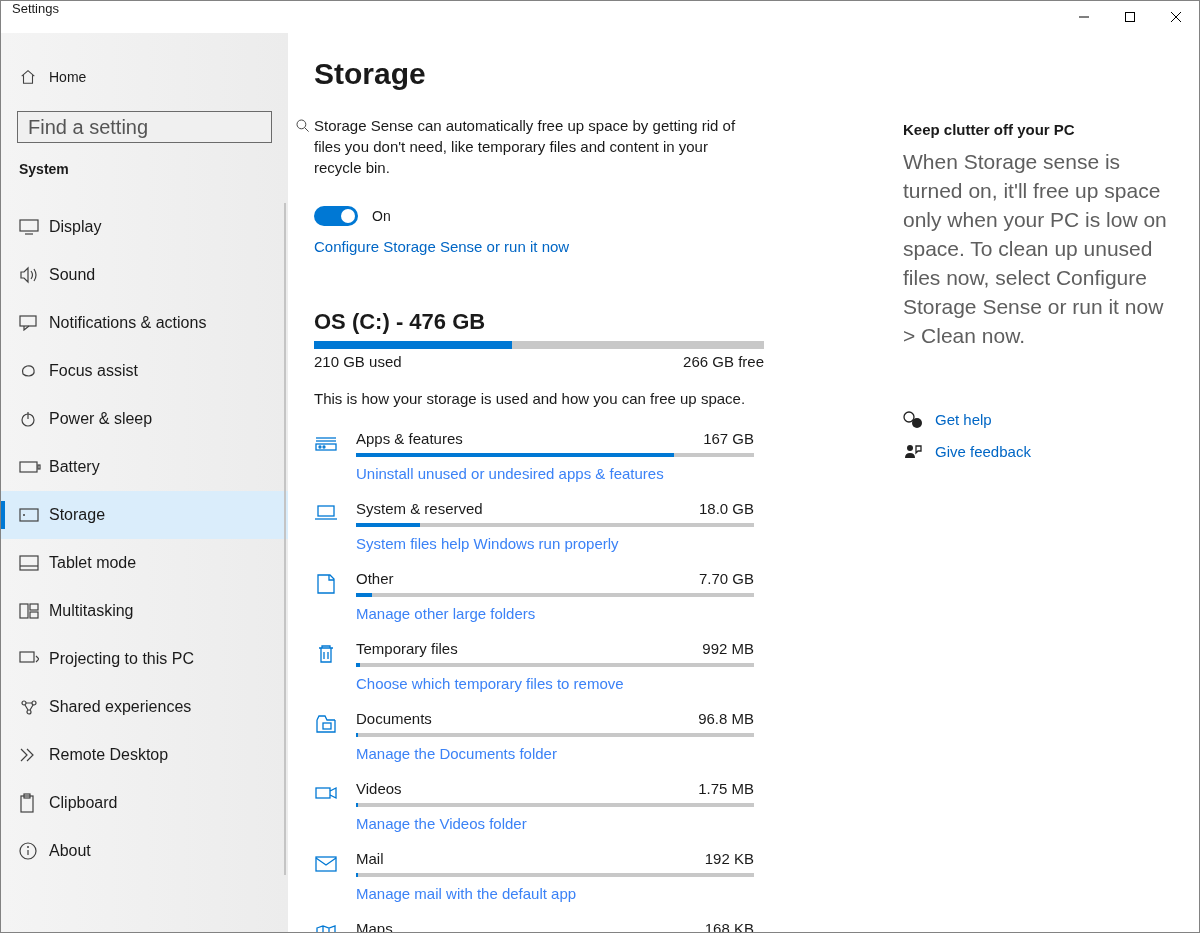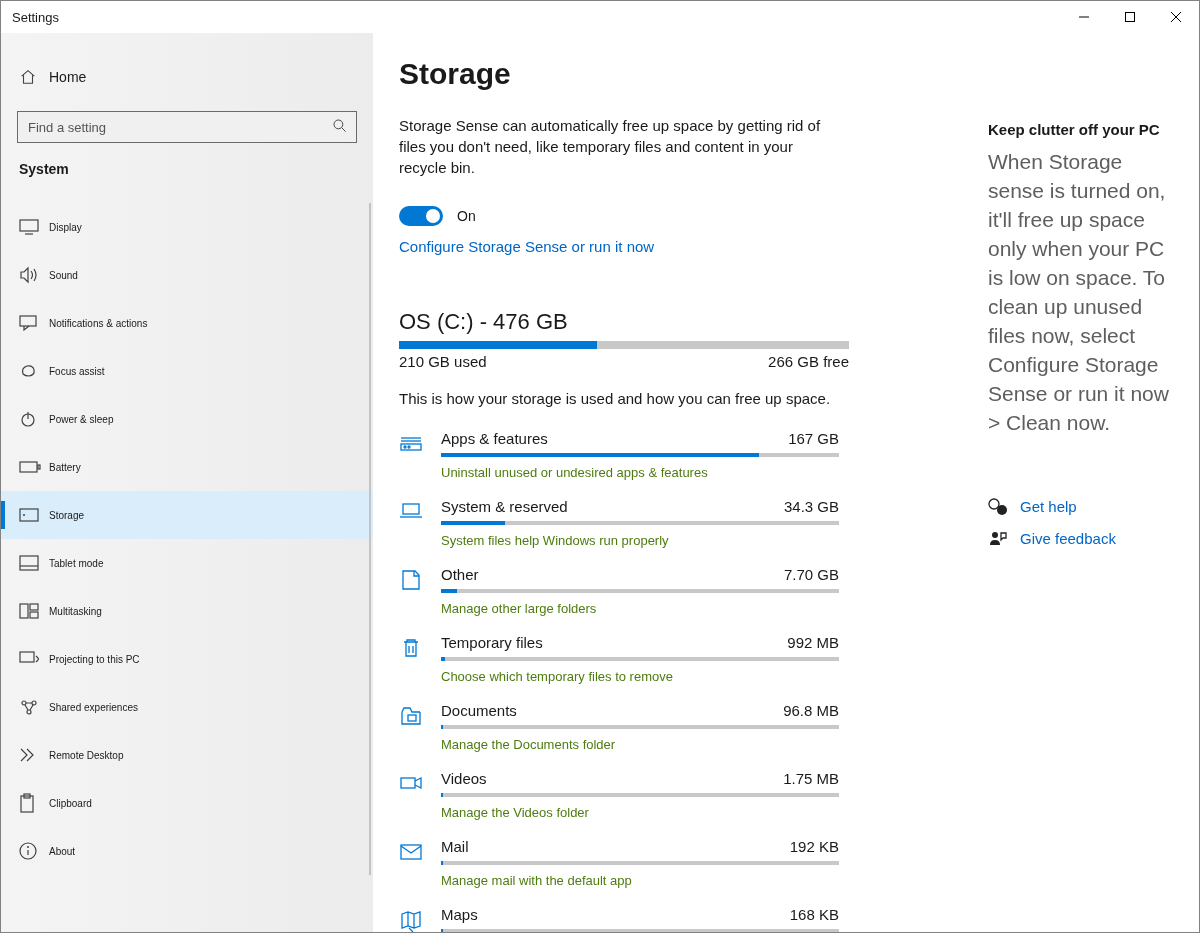--- a/index.html
+++ b/index.html
@@ -1,58 +1,58 @@
 <!DOCTYPE html>
 <html><head>
 <meta charset="utf-8">
 <style>
 html,body{margin:0;padding:0;font-family:"Segoe UI",Arial,sans-serif;font-size:14px;color:#1a1a1a;background:#fff;width:1200px;height:933px;overflow:hidden}
 *{box-sizing:border-box}
 .window{width:1200px;height:933px;border:1px solid #828282;display:flex;flex-direction:column}
-.titlebar{height:32px;display:flex;align-items:center;padding-left:11px;flex-shrink:0}
+.titlebar{height:32px;display:flex;align-items:flex-start;padding-left:11px;flex-shrink:0}
 .title-text{font-size:13px}
 .win-btns{margin-left:auto;display:flex;height:100%}
 .win-btn{width:46px;display:flex;align-items:center;justify-content:center;font-size:11px}
 .win-btn svg{display:block}
 .body{flex:1;display:flex;overflow:hidden}
-.sidebar{width:372px;background:linear-gradient(to right,#f4f4f4,#ececec);border-right:0;display:flex;flex-direction:column;padding-top:24px;flex-shrink:0}
+.sidebar{width:287px;background:linear-gradient(to right,#f4f4f4,#ececec);border-right:0;display:flex;flex-direction:column;padding-top:24px;flex-shrink:0}
 .home-row{display:flex;align-items:center;height:40px;padding-left:18px;margin-bottom:14px}
 .home-row .ic{width:30px;display:flex;justify-content:flex-start}
 .search-box{margin:0 16px 18px 16px;height:32px;border:1px solid #6b6b6b;background:#f0f0f0;display:flex;align-items:center;padding:0 8px}
-.search-box input{flex:1;border:none;background:transparent;font-size:13px;outline:none;color:#701a75}
+.search-box input{flex:1;border:none;background:transparent;font-size:20px;outline:none;color:#701a75}
 .search-box input::placeholder{color:#555}
 .sys-label{font-weight:600;padding-left:18px;margin-bottom:26px;font-size:14px}
 .nav-list{position:relative;overflow-y:auto}
-.nav-item{display:flex;align-items:center;height:48px;padding-left:18px;font-size:10px;cursor:default;position:relative}
+.nav-item{display:flex;align-items:center;height:48px;padding-left:18px;font-size:16px;cursor:default;position:relative}
 .nav-item.selected{background:#daedfb}
 .nav-item.selected::before{content:"";position:absolute;left:0;top:10px;bottom:10px;width:4px;background:#0078d4}
 .nav-item .ic{width:30px;display:flex;justify-content:flex-start}
 .nav-scroll{position:absolute;right:2px;top:0;width:2px;height:680px;background:#c4c4c4}
 .content-wrap{flex:1;display:flex;overflow:hidden}
 .main{width:595px;padding:18px 6px 0 26px;overflow-y:auto}
 .aside{flex:1;padding:88px 28px 0 20px}
 .h1{font-size:30px;font-weight:600;margin:6px 0 24px}
 .intro{font-size:15px;line-height:1.4;max-width:440px}
 .toggle-row{display:flex;align-items:center;margin:28px 0 12px}
 .toggle{width:44px;height:20px;border-radius:10px;background:#0078d4;position:relative;margin-right:14px}
 .toggle::after{content:"";position:absolute;right:3px;top:3px;width:14px;height:14px;border-radius:50%;background:#fff}
 .link{color:#0066c5;font-size:15px;cursor:default}
-.drive-h{font-size:22px;font-weight:400;margin:54px 0 6px}
+.drive-h{font-size:22px;font-weight:700;margin:54px 0 6px}
 .drive-bar{width:450px;height:8px;background:#c8c8c8;position:relative;margin-bottom:4px}
 .drive-bar .fill{position:absolute;left:0;top:0;bottom:0;background:#0078d4}
 .drive-stats{width:450px;display:flex;justify-content:space-between;font-size:15px;margin-bottom:20px}
 .desc{font-size:15px;margin-bottom:18px}
 .cat-list{}
 .cat{display:flex;padding:5px 0 13px;cursor:default}
 .cat .ic{width:42px;display:flex;justify-content:flex-start;padding-top:2px}
 .cat-main{flex:1;max-width:398px}
 .cat-top{display:flex;justify-content:space-between;font-size:15px;margin-bottom:6px}
 .cat-bar{height:4px;background:#c8c8c8;position:relative;margin-bottom:8px}
 .cat-bar .fill{position:absolute;left:0;top:0;bottom:0;background:#0078d4}
-.cat-sub{font-size:13px;color:#4d7c0f}
+.cat-sub{font-size:15px;color:#3b82f6}
 .aside h3{font-size:15px;font-weight:600;margin:0 0 10px}
 .aside p{font-size:21px;color:#5e5e5e;line-height:1.38;margin:3px 0 16px}
 .aside .sec{margin-bottom:60px}
 .aside .link-row{display:block;margin-bottom:11px}
 .help-row{display:flex;align-items:flex-start;margin-bottom:14px}
 .help-row .ic{width:32px;display:flex;justify-content:flex-start}
 svg .st{stroke:#414141;stroke-width:1.2;fill:none}
 .cat svg .st{stroke:#0078d4;stroke-width:1.3}
 </style>
 </head>
@@ -280,21 +280,21 @@
             <div class="cat">
               <span class="ic">
                 <svg width="24" height="24" viewBox="0 0 24 24">
                   <rect class="st" x="4" y="4" width="16" height="10"></rect>
                   <line class="st" x1="1" y1="17" x2="23" y2="17"></line>
                 </svg>
               </span>
               <div class="cat-main">
                 <div class="cat-top">
                   <span>System &amp; reserved</span>
-                  <span>34.3 GB</span>
+                  <span>18.0 GB</span>
                 </div>
                 <div class="cat-bar">
                   <div class="fill" style="width:16%"></div>
                 </div>
                 <div class="cat-sub">System files help Windows run properly</div>
               </div>
             </div>
             <div class="cat">
               <span class="ic">
                 <svg width="24" height="24" viewBox="0 0 24 24">

